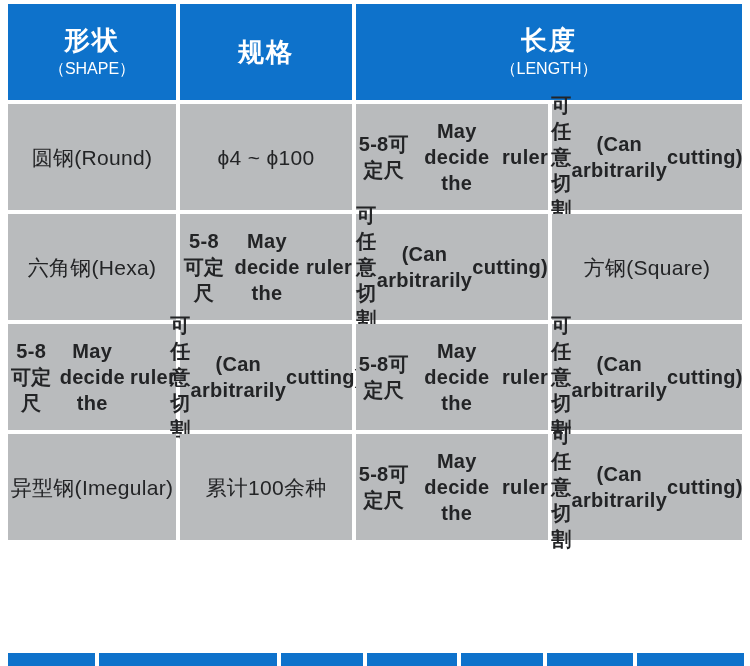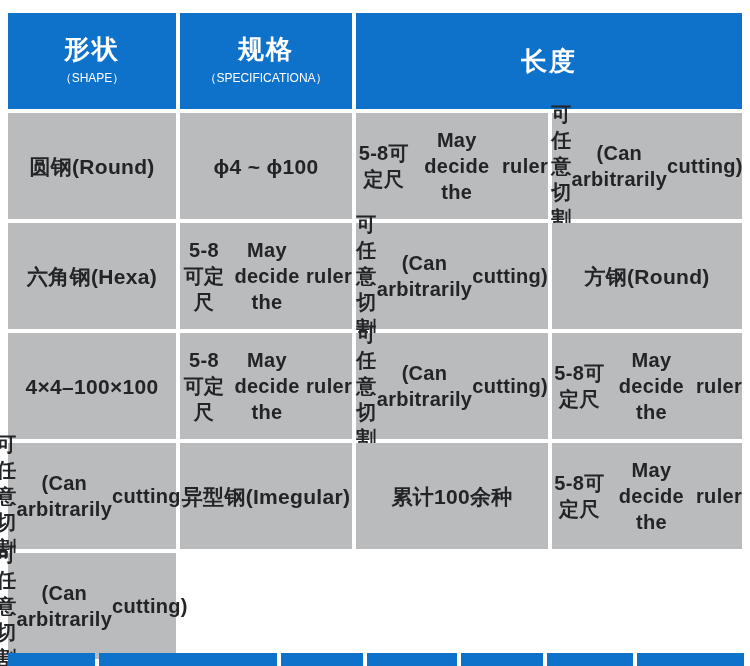--- a/index.html
+++ b/index.html
@@ -12,21 +12,21 @@
   }
   .page {
     position: absolute;
     left: 0; top: 0;
     width: 750px; height: 666px;
     background: #ffffff;
     overflow: hidden;
   }
   .spec-table {
     position: absolute;
-    left: 8px; top: 13px;
+    left: 8px; top: 4px;
     width: 734px;
     display: grid;
     grid-template-columns: 168px 172px 192px 190px;
     grid-template-rows: 96px repeat(5, 106px);
     gap: 4px;
   }
   .hcell {
     background: #0e72cb;
     color: #ffffff;
     display: flex;
@@ -35,38 +35,38 @@
     justify-content: center;
     text-align: center;
   }
   .hcell .zh {
     font-size: 26px;
     font-weight: 700;
     letter-spacing: 2px;
     line-height: 34px;
   }
   .hcell .en {
-    font-size: 12px;
+    font-size: 16px;
     font-weight: 400;
     letter-spacing: 0px;
     line-height: 24px;
   }
   .hcell.span2 { grid-column: 3 / 5; justify-content: center; }
   .bcell {
     background: #b9bbbd;
     color: #232426;
     display: flex;
     flex-direction: row;
     align-items: center;
     justify-content: center;
     text-align: center;
   }
   .bcell.shape, .bcell.spec {
     font-size: 21px;
-    font-weight: 700;
+    font-weight: 400;
     letter-spacing: 0.3px;
     line-height: 27px;
   }
   .bcell.lenfix, .bcell.lencut {
     font-size: 20px;
     font-weight: 700;
     letter-spacing: 0.3px;
     line-height: 26px;
   }
   .partial-bar-cell {
@@ -82,24 +82,24 @@
 <div class="page">
 
   <div class="spec-table">
 
     <div class="hcell">
       <div class="zh">形状</div>
       <div class="en">（SHAPE）</div>
     </div>
     <div class="hcell">
       <div class="zh">规格</div>
-      <div class="en">（SPECIFICATIONA）</div>
     </div>
     <div class="hcell span2">
       <div class="zh">长度</div>
+      <div class="en">（LENGTH）</div>
     </div>
 
     <div class="bcell shape">
       <div>圆钢(Round)</div>
       <div></div>
     </div>
     <div class="bcell spec">
       <div>ϕ4 ~ ϕ100</div>
     </div>
     <div class="bcell lenfix">
@@ -122,25 +122,22 @@
       <div>May decide the</div>
       <div>ruler</div>
     </div>
     <div class="bcell lencut">
       <div>可任意切割</div>
       <div>(Can arbitrarily</div>
       <div>cutting)</div>
     </div>
 
     <div class="bcell shape">
-      <div>方钢(Round)</div>
+      <div>方钢(Square)</div>
       <div></div>
-    </div>
-    <div class="bcell spec">
-      <div>4×4–100×100</div>
     </div>
     <div class="bcell lenfix">
       <div>5-8可定尺</div>
       <div>May decide the</div>
       <div>ruler</div>
     </div>
     <div class="bcell lencut">
       <div>可任意切割</div>
       <div>(Can arbitrarily</div>
       <div>cutting)</div>

